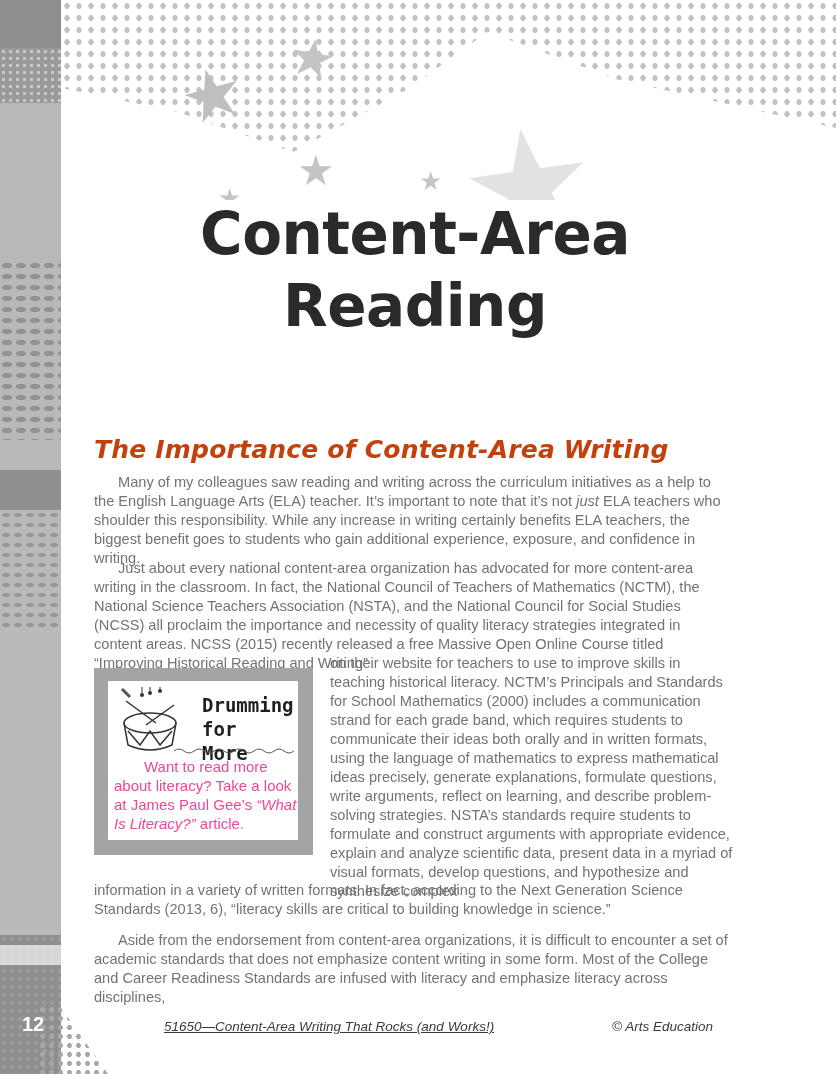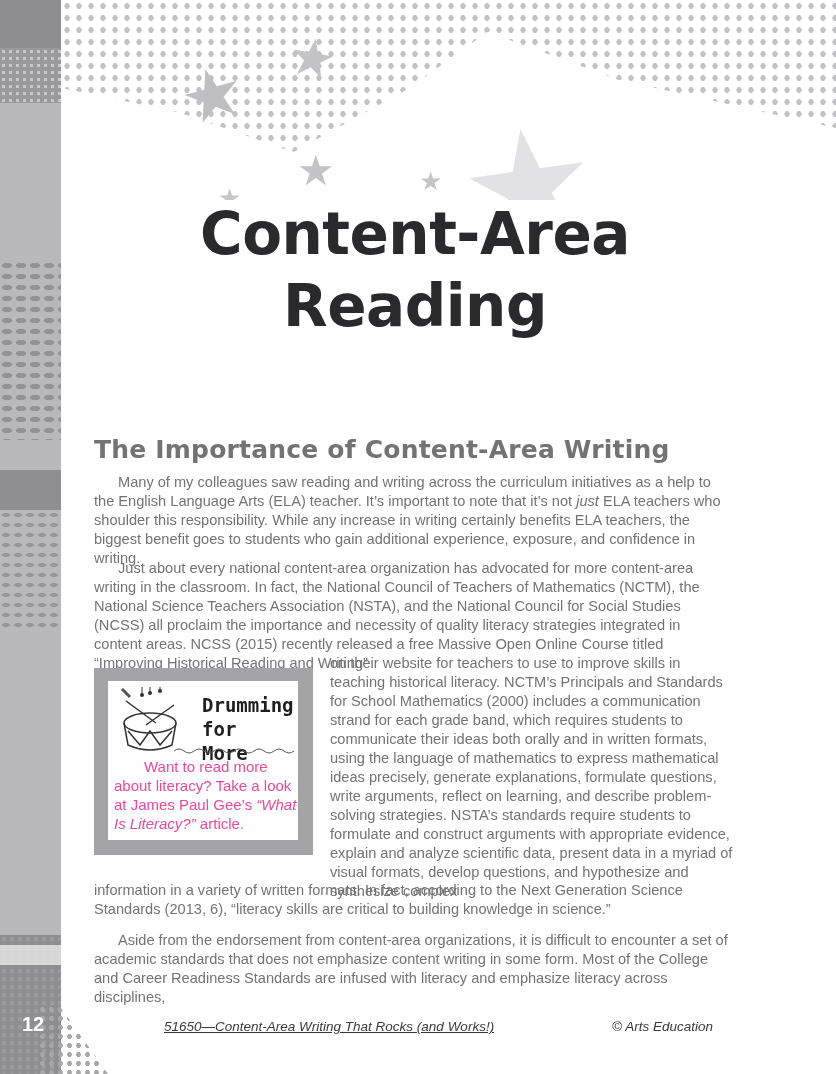--- a/index.html
+++ b/index.html
@@ -48,22 +48,22 @@
   .star-big { position: absolute; left: 400px; top: 110px; font-size: 150px; color: #e2e2e4; transform: rotate(-8deg); line-height: 1; }
 
   .main-title {
     position: absolute; left: 90px; top: 198px; width: 650px;
     text-align: center; font-family: "DejaVu Sans", sans-serif;
     font-size: 58px; line-height: 72px; color: #2a2a2c; font-weight: bold;
     letter-spacing: -0.5px; margin: 0;
   }
   .section-heading {
     position: absolute; left: 94px; top: 435px;
-    font-family: "DejaVu Sans", sans-serif; font-size: 25px; color: #737373;
-    margin: 0; letter-spacing: 0.2px;
+    font-family: "DejaVu Sans", sans-serif; font-size: 25px; color: #c2410c;
+    margin: 0; letter-spacing: 0.2px; font-style: italic;
   }
   .para {
     position: absolute; left: 94px; width: 636px;
     font-size: 14.6px; line-height: 19px; color: #737373; margin: 0;
     text-align: left;
   }
   .para .indent { display: inline-block; width: 24px; }
   .p1 { top: 473px; }
   .p2 { top: 559px; }
   .p2-wrap { top: 654px; left: 330px; width: 405px; }

